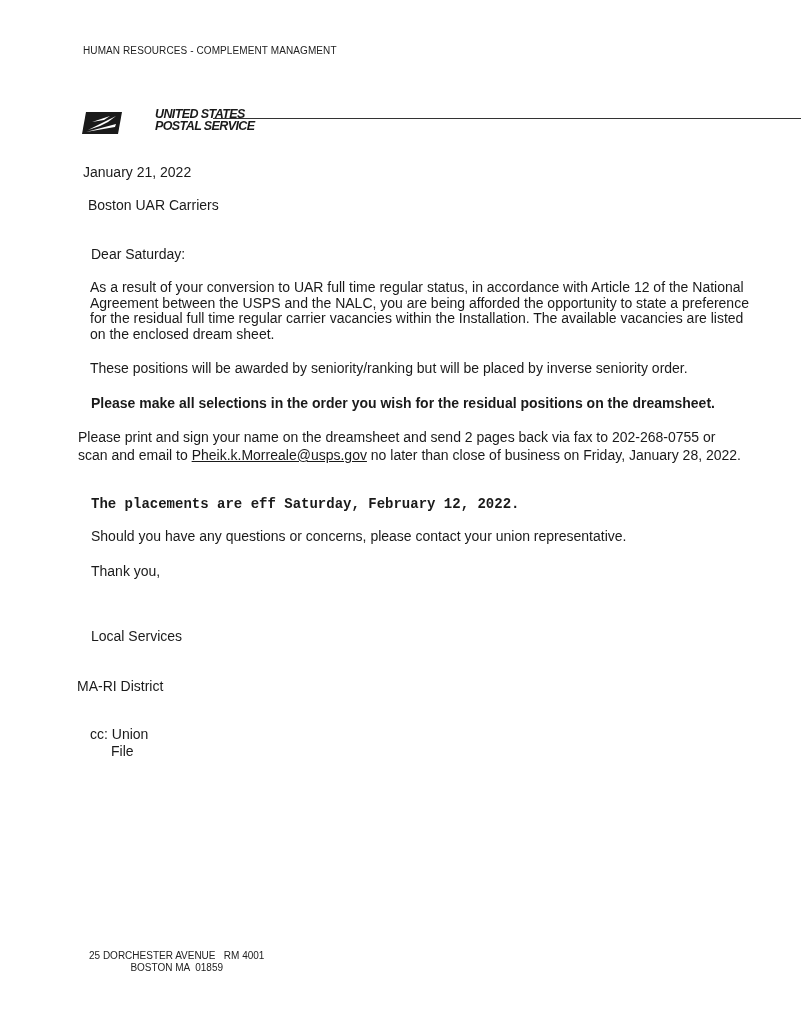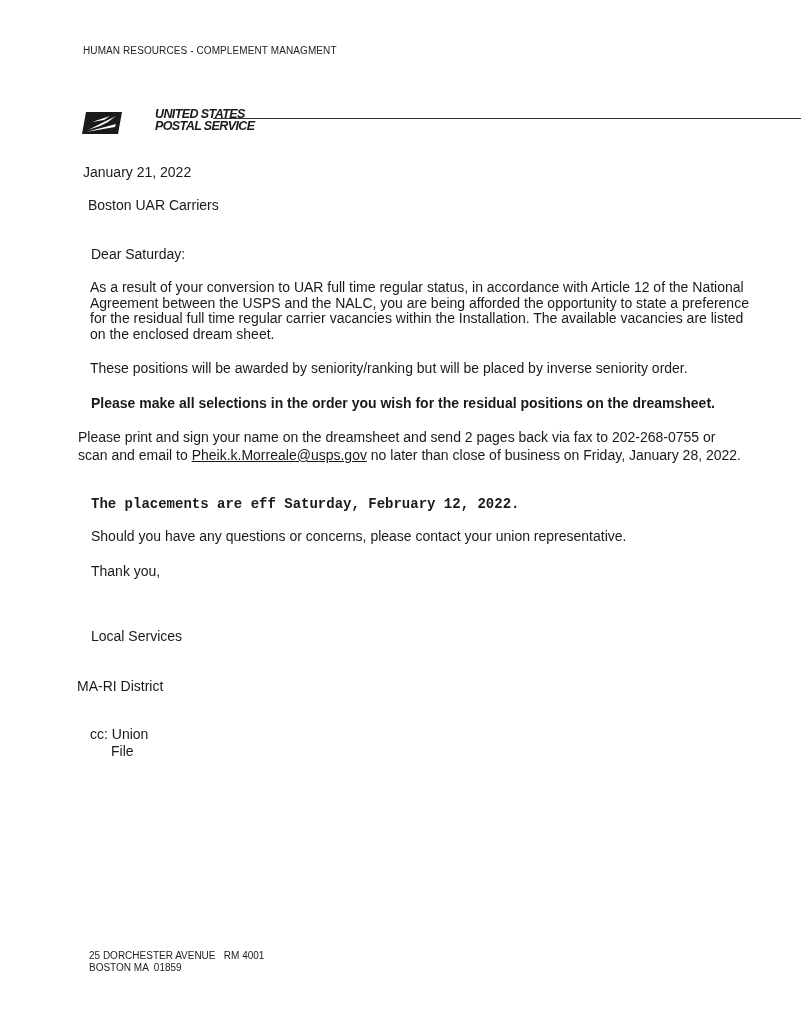--- a/index.html
+++ b/index.html
@@ -23,21 +23,21 @@
   .p3 { left:91px; top:395px; font-weight:bold; }
   .p4 { left:78px; top:428px; width:670px; font-weight:normal; line-height:18px; }
   .p4 a { color:#1a1a1a; text-decoration:underline; }
   .p5 { left:91px; top:496px; font-weight:bold;font-family:Liberation Mono, monospace; }
   .p6 { left:91px; top:528px; }
   .thanks { left:91px; top:563px; }
   .sig1 { left:91px; top:628px; }
   .sig2 { left:77px; top:661px;margin-top:17px; }
   .cc1 { left:90px; top:726px; }
   .cc2 { left:111px; top:743px; }
-  .addr { left:89px; top:950px; font-size:10px; line-height:12px; color:#222; }
+  .addr { left:89px; top:950px; font-size:10px; line-height:12px; color:#222;text-align:center; }
   .addr span { display:block; white-space:pre; }
 </style>
 </head>
 <body>
 
 <div class="abs dept">HUMAN RESOURCES - COMPLEMENT MANAGMENT</div>
 
 <div class="abs logo">
   <svg class="eagle" viewBox="0 0 40 26">
     <polygon points="4,2 40,2 36,24 0,24" fill="#1a1a1a"></polygon>

